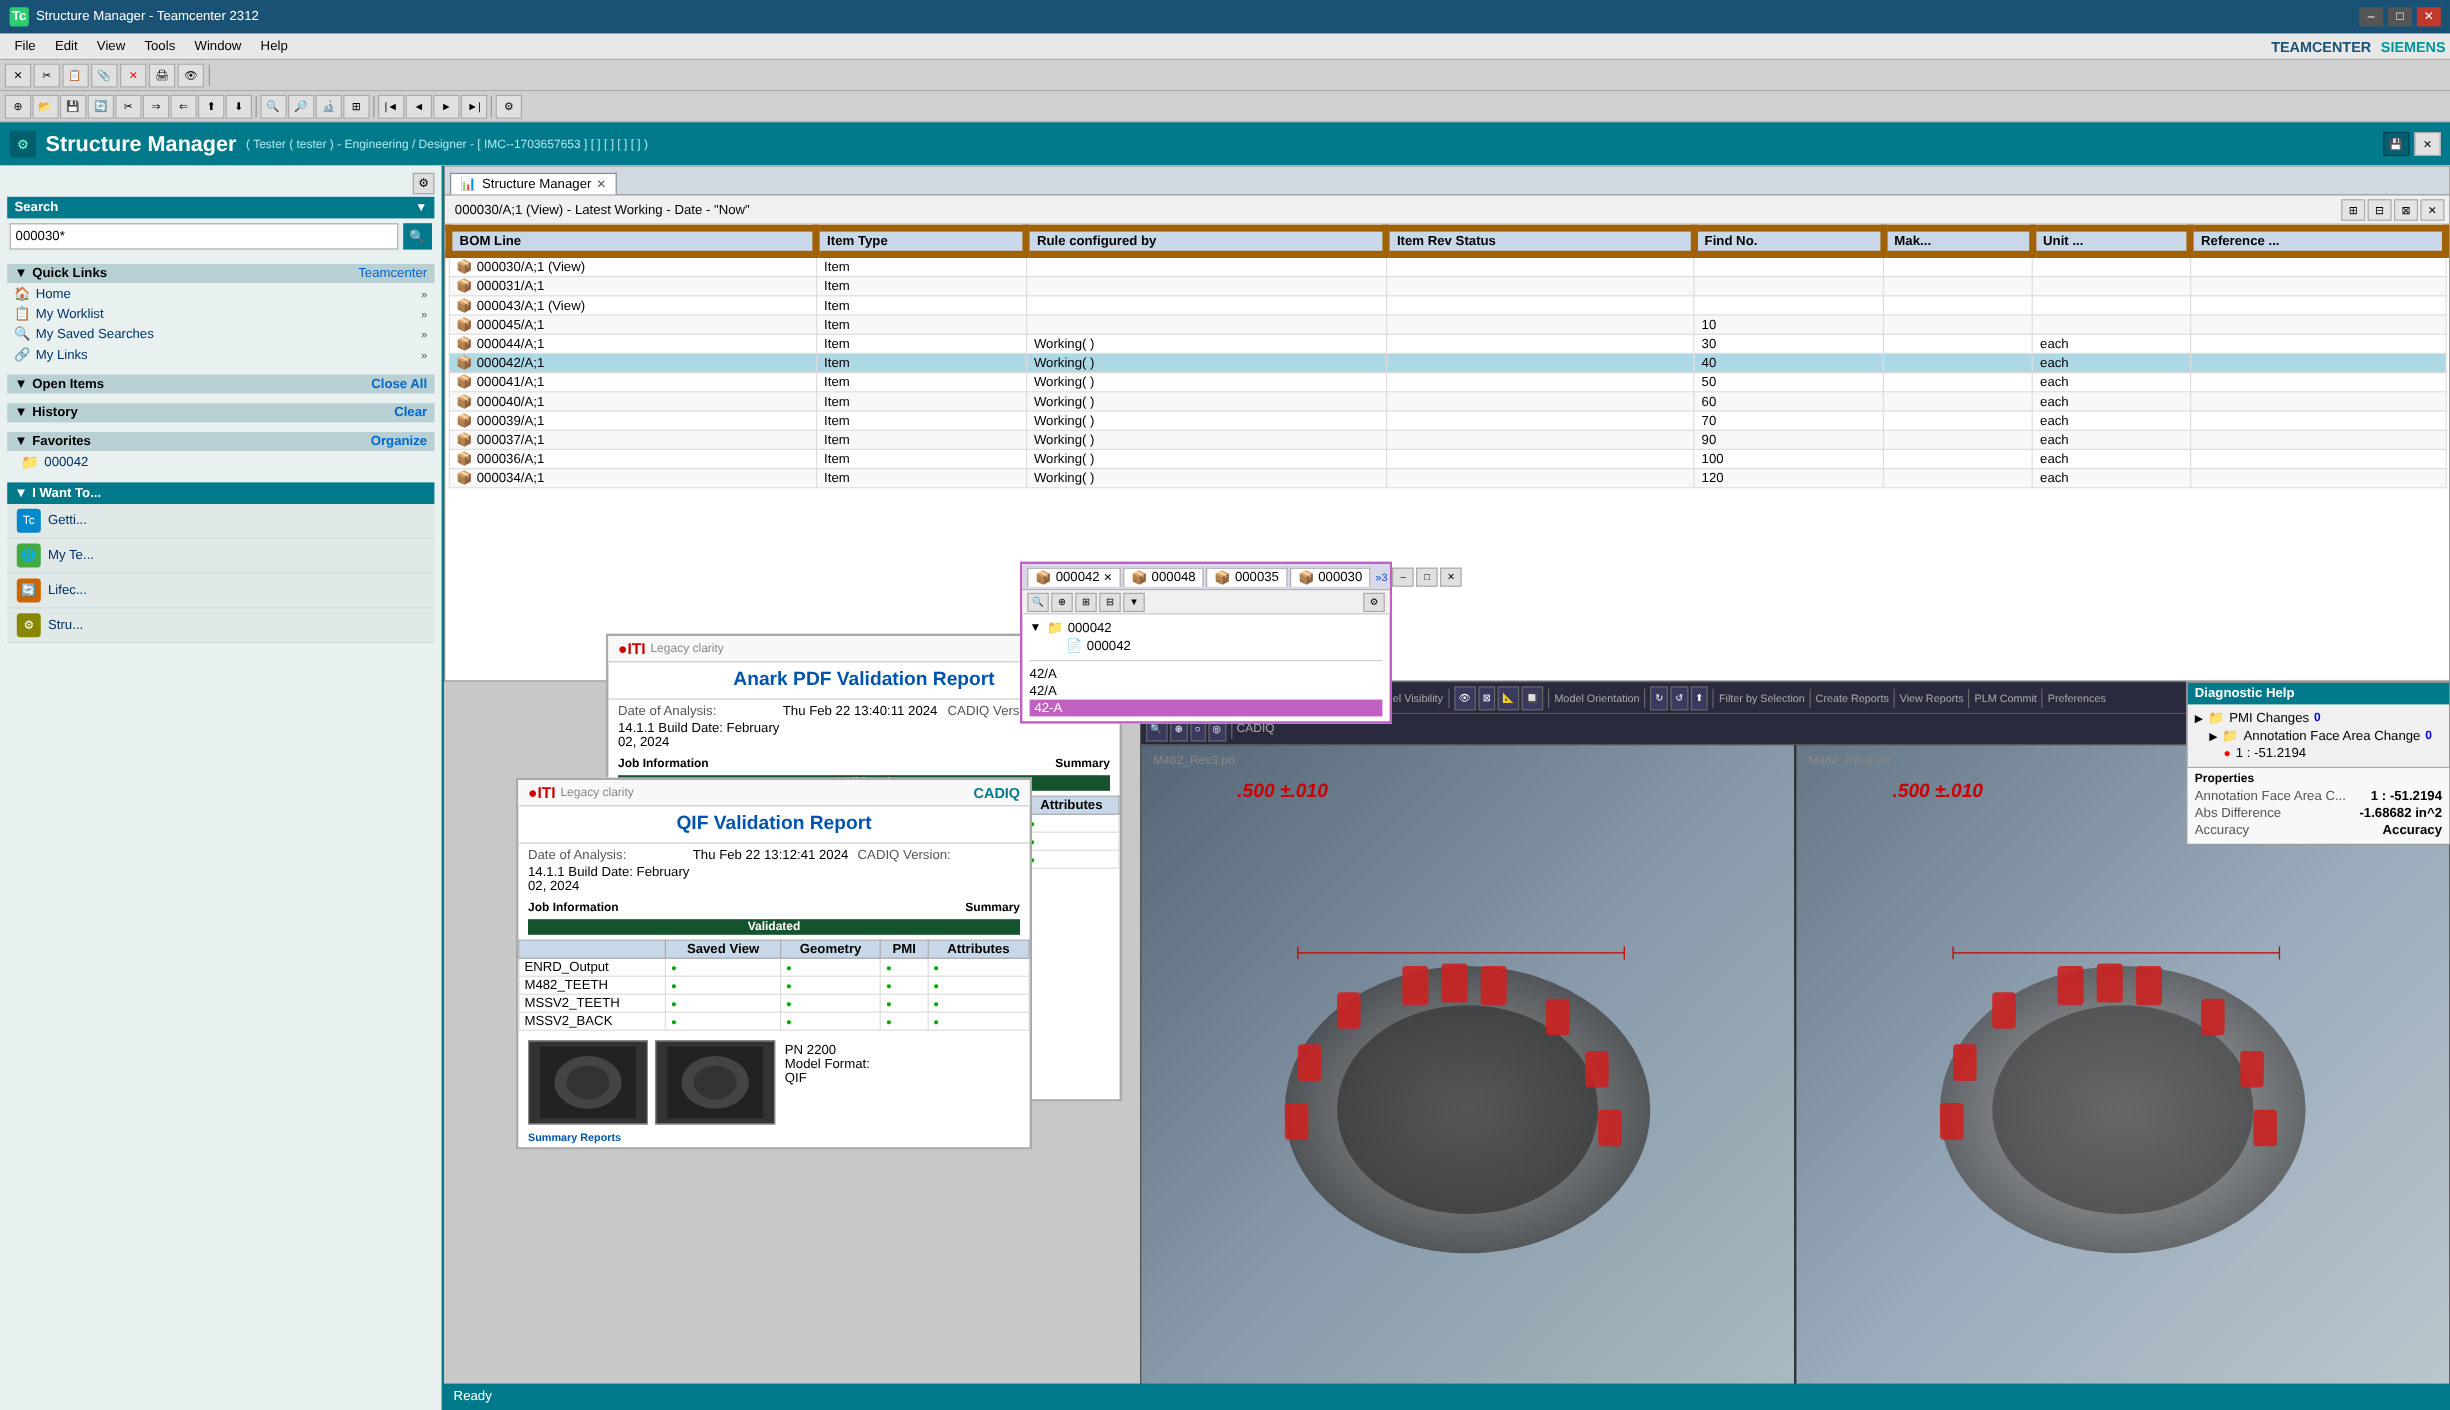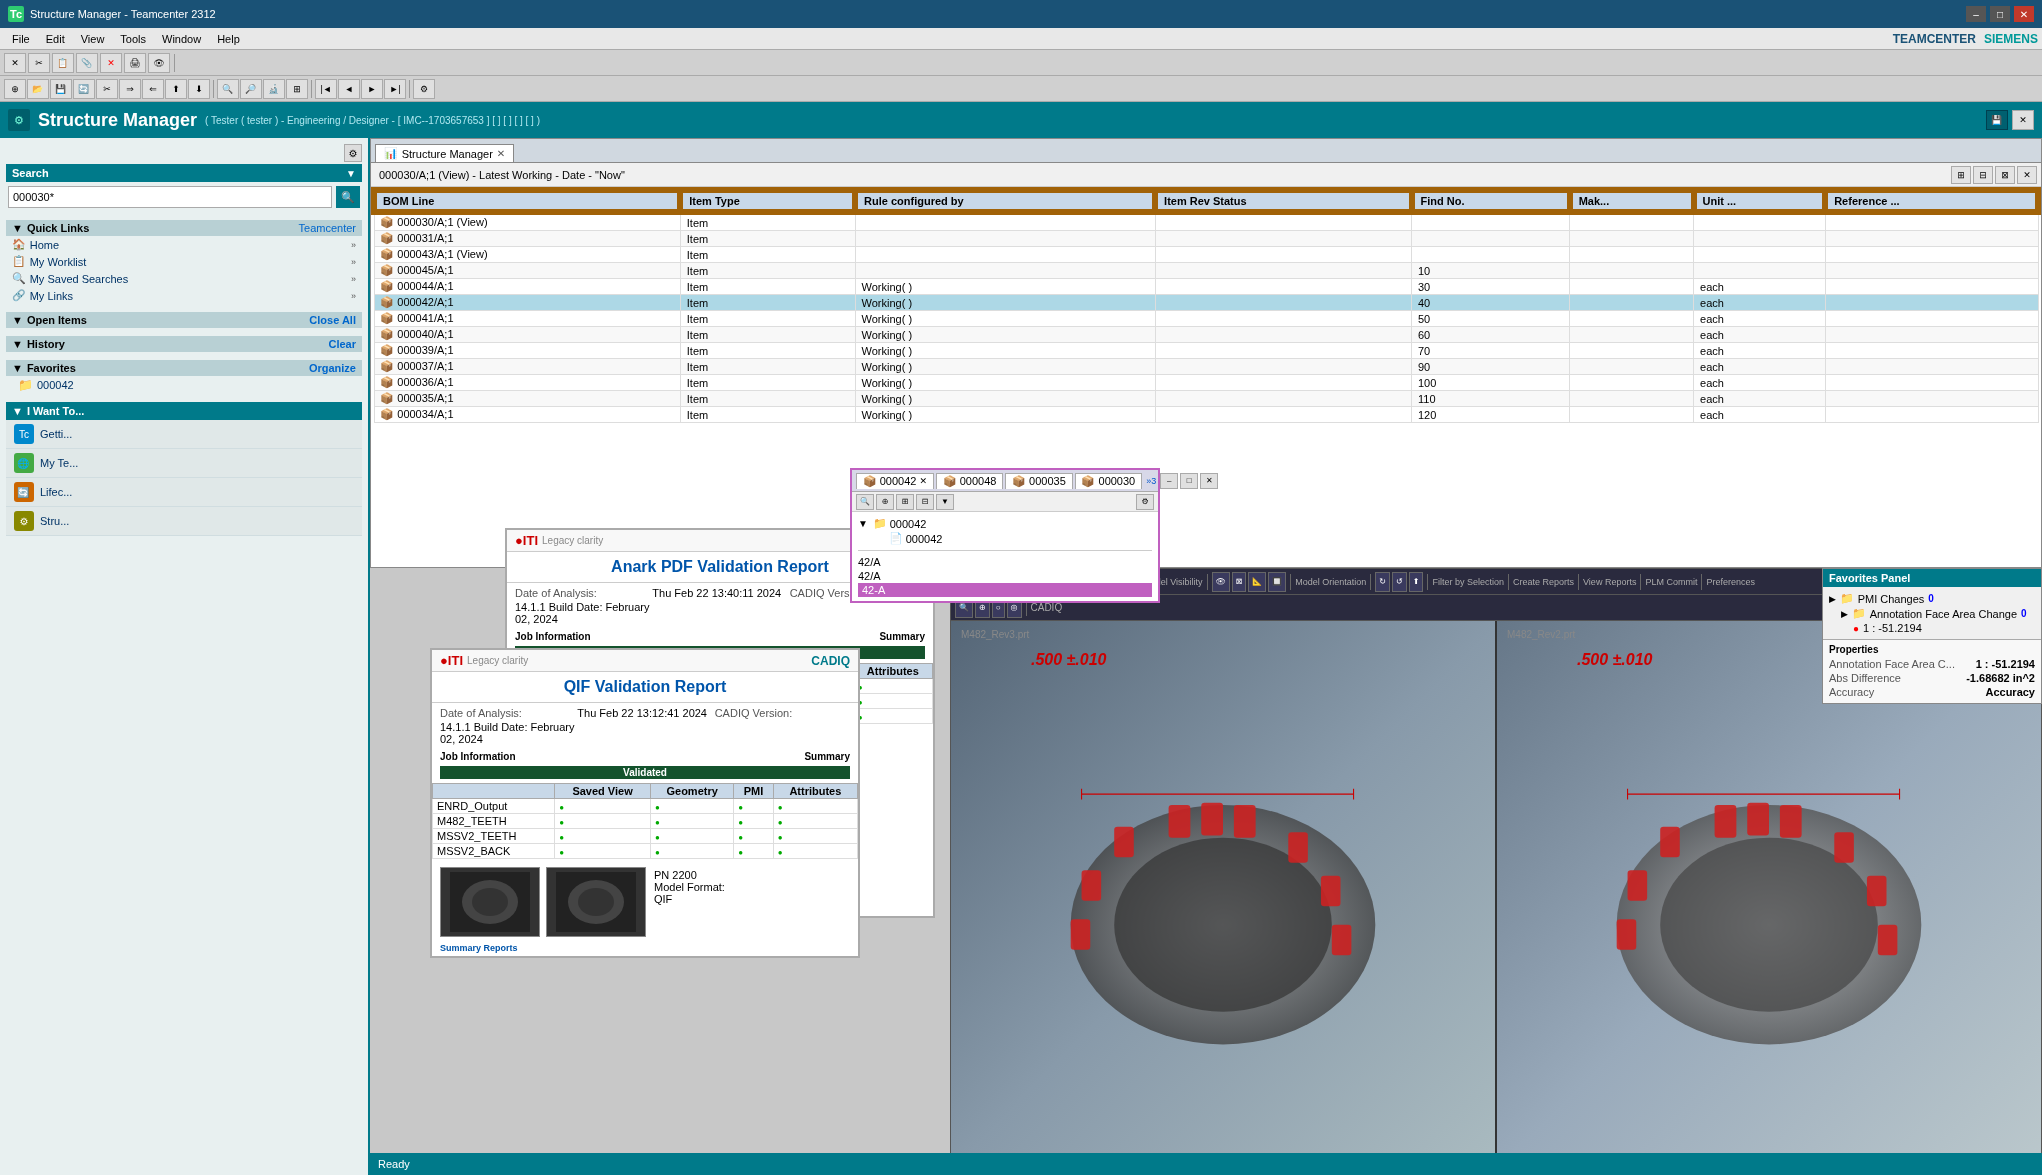--- a/index.html
+++ b/index.html
@@ -652,30 +652,20 @@
                 <td></td>
                 <td>each</td>
                 <td></td>
             </tr>
             <tr>
               <td><span>📦</span> 000036/A;1</td>
               <td>Item</td>
                 <td>Working( )</td>
                 <td></td>
                 <td>100</td>
-                <td></td>
-                <td>each</td>
-                <td></td>
-            </tr>
-            <tr>
-              <td><span>📦</span> 000035/A;1</td>
-              <td>Item</td>
-                <td>Working( )</td>
-                <td></td>
-                <td>110</td>
                 <td></td>
                 <td>each</td>
                 <td></td>
             </tr>
             <tr>
               <td><span>📦</span> 000034/A;1</td>
               <td>Item</td>
                 <td>Working( )</td>
                 <td></td>
                 <td>120</td>
@@ -1023,21 +1013,21 @@
             </g>
             <line x1="120" y1="80" x2="370" y2="80" stroke="#cc0000" stroke-width="1"></line>
             <line x1="120" y1="75" x2="120" y2="85" stroke="#cc0000" stroke-width="1"></line>
             <line x1="370" y1="75" x2="370" y2="85" stroke="#cc0000" stroke-width="1"></line>
           </svg>
         </div>
       </div>
     </div>
 
     <div class="diagnostic-panel">
-      <div class="diag-header">Favorites Panel</div>
+      <div class="diag-header">Diagnostic Help</div>
       <div class="diag-body">
         <div class="diag-item">
           <span class="diag-expand">▶</span>
           <span>📁</span>
           <span>PMI Changes</span>
           <span class="diag-count-blue">0</span>
         </div>
         <div class="diag-item diag-indent">
           <span class="diag-expand">▶</span>
           <span>📁</span>

